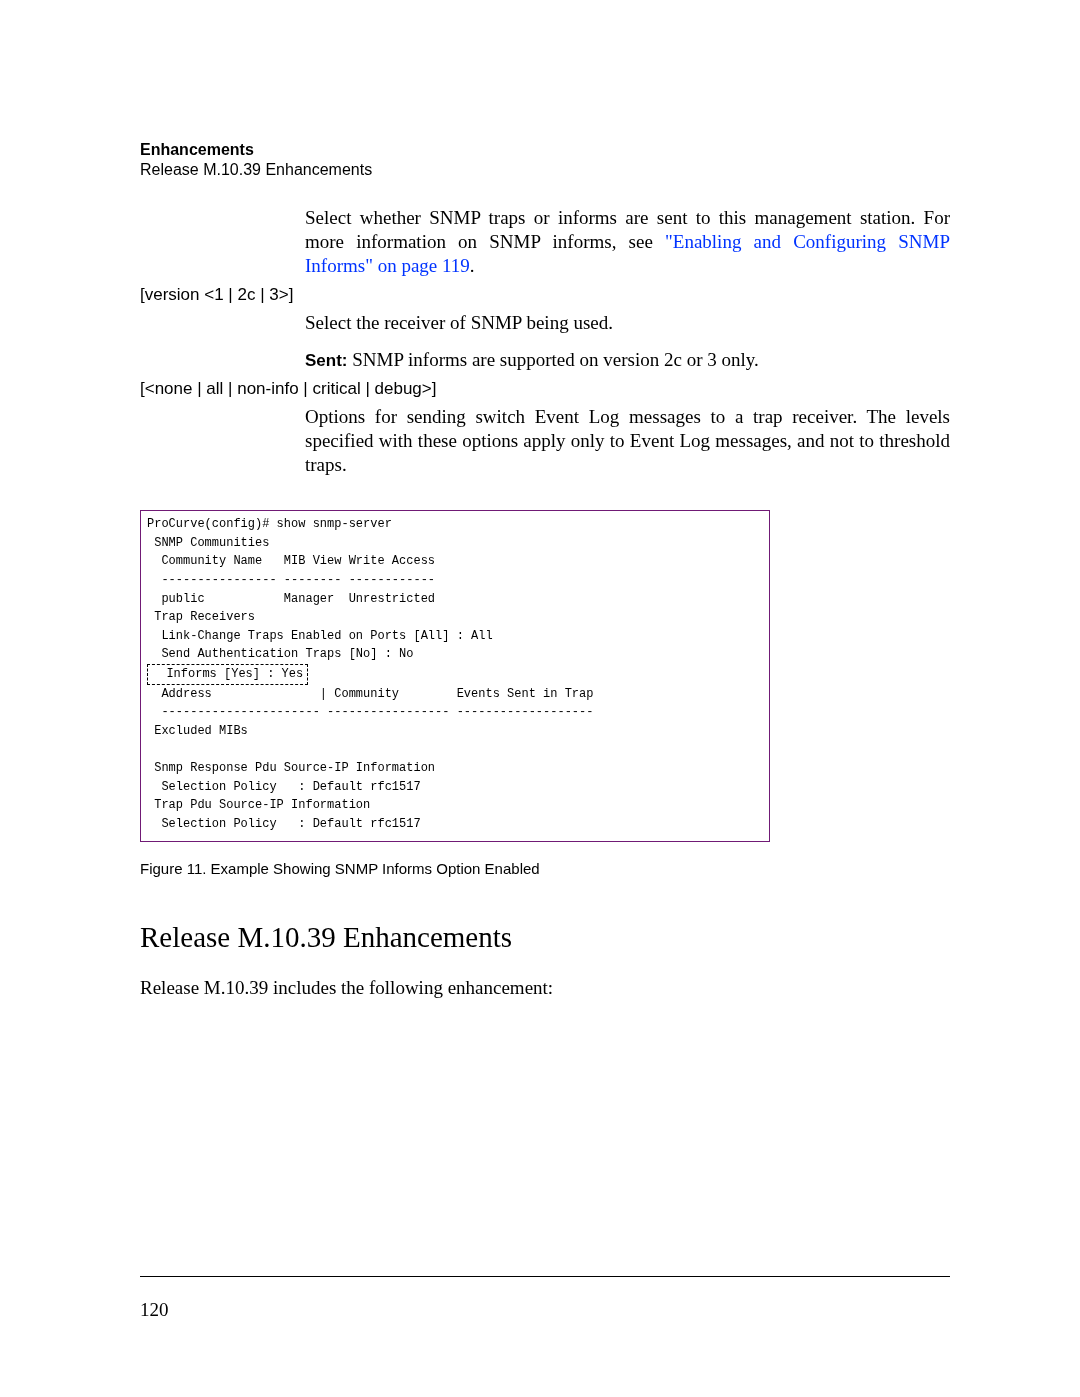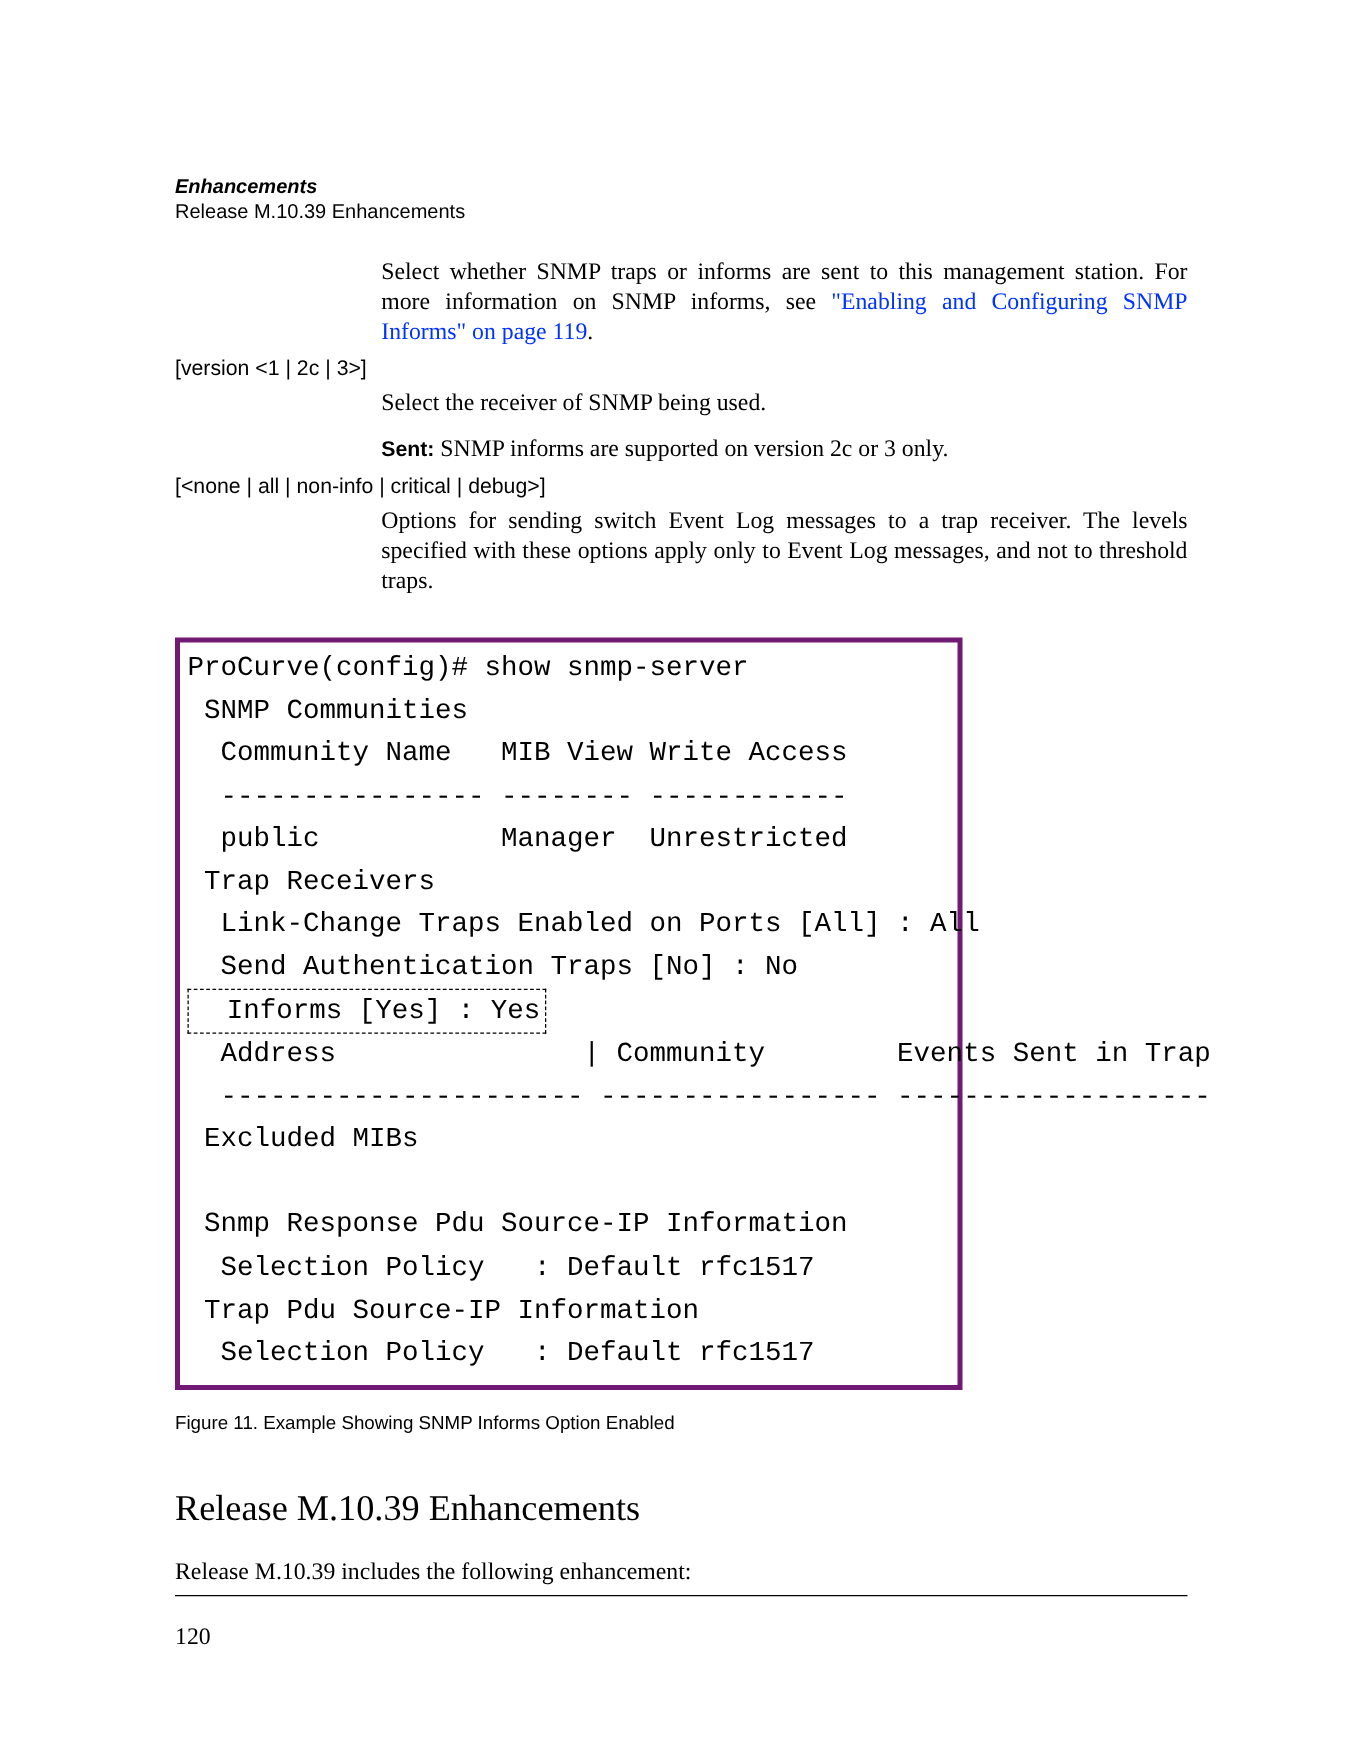--- a/index.html
+++ b/index.html
@@ -17,21 +17,20 @@
     padding: 140px 130px 0 140px;
   }
   .header-block {
     margin-bottom: 26px;
   }
   .hdr-bold {
     font-family: Arial, Helvetica, sans-serif;
     font-weight: 700;
     font-size: 16px;
     line-height: 1.25;
-    font-style: italic;
   }
   .hdr-sub {
     font-family: Arial, Helvetica, sans-serif;
     font-weight: 400;
     font-size: 16px;
     line-height: 1.25;
   }
   .body-text {
     font-size: 19px;
     line-height: 1.25;
@@ -64,26 +63,26 @@
     font-weight: 700;
   }
   .full-para {
     font-size: 19px;
     line-height: 1.28;
     margin-top: 22px;
     margin-bottom: 18px;
     text-align: justify;
   }
   .code-box {
-    border: 4px solid #701a75;
+    border: 1px solid #701a75;
     width: 630px;
     margin-top: 34px;
     margin-left: 0;
     font-family: "Courier New", Courier, monospace;
-    font-size: 22px;
+    font-size: 12px;
     line-height: 1.55;
     white-space: pre;
     padding: 4px 6px 8px 6px;
     position: relative;
     box-sizing: border-box;
   }
   .dashed-highlight {
     border: 1.5px dashed #000;
     position: absolute;
     display: inline-block;

